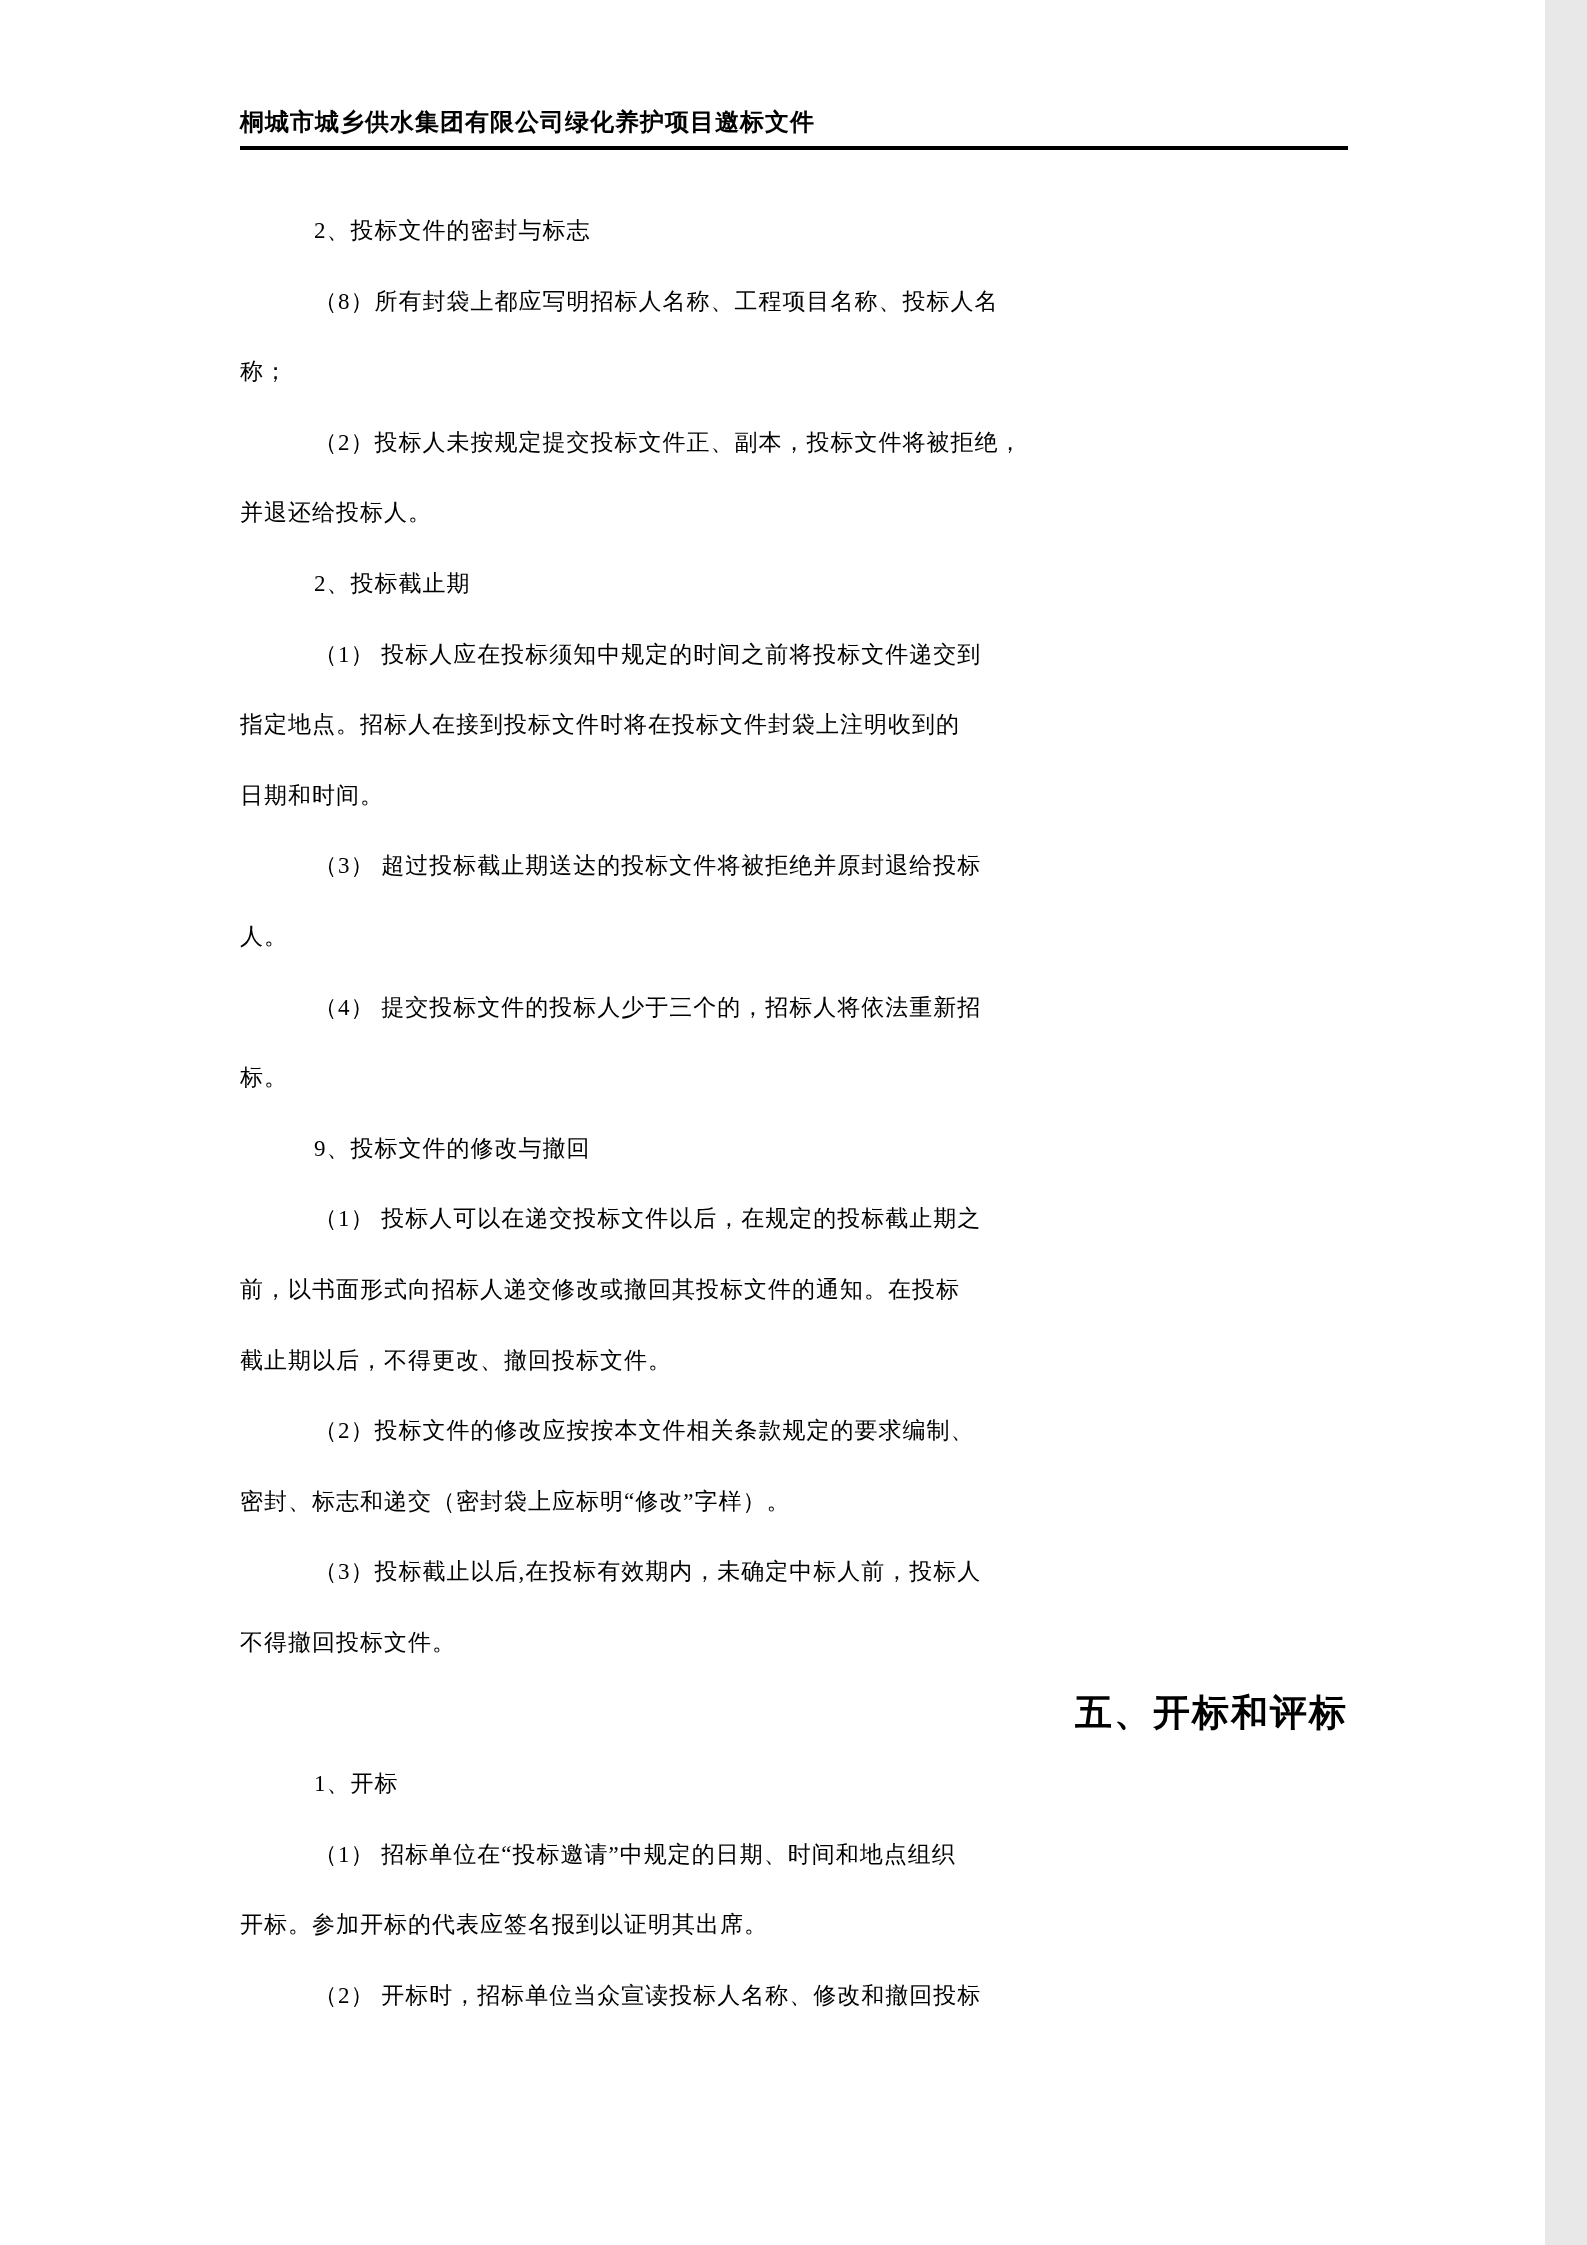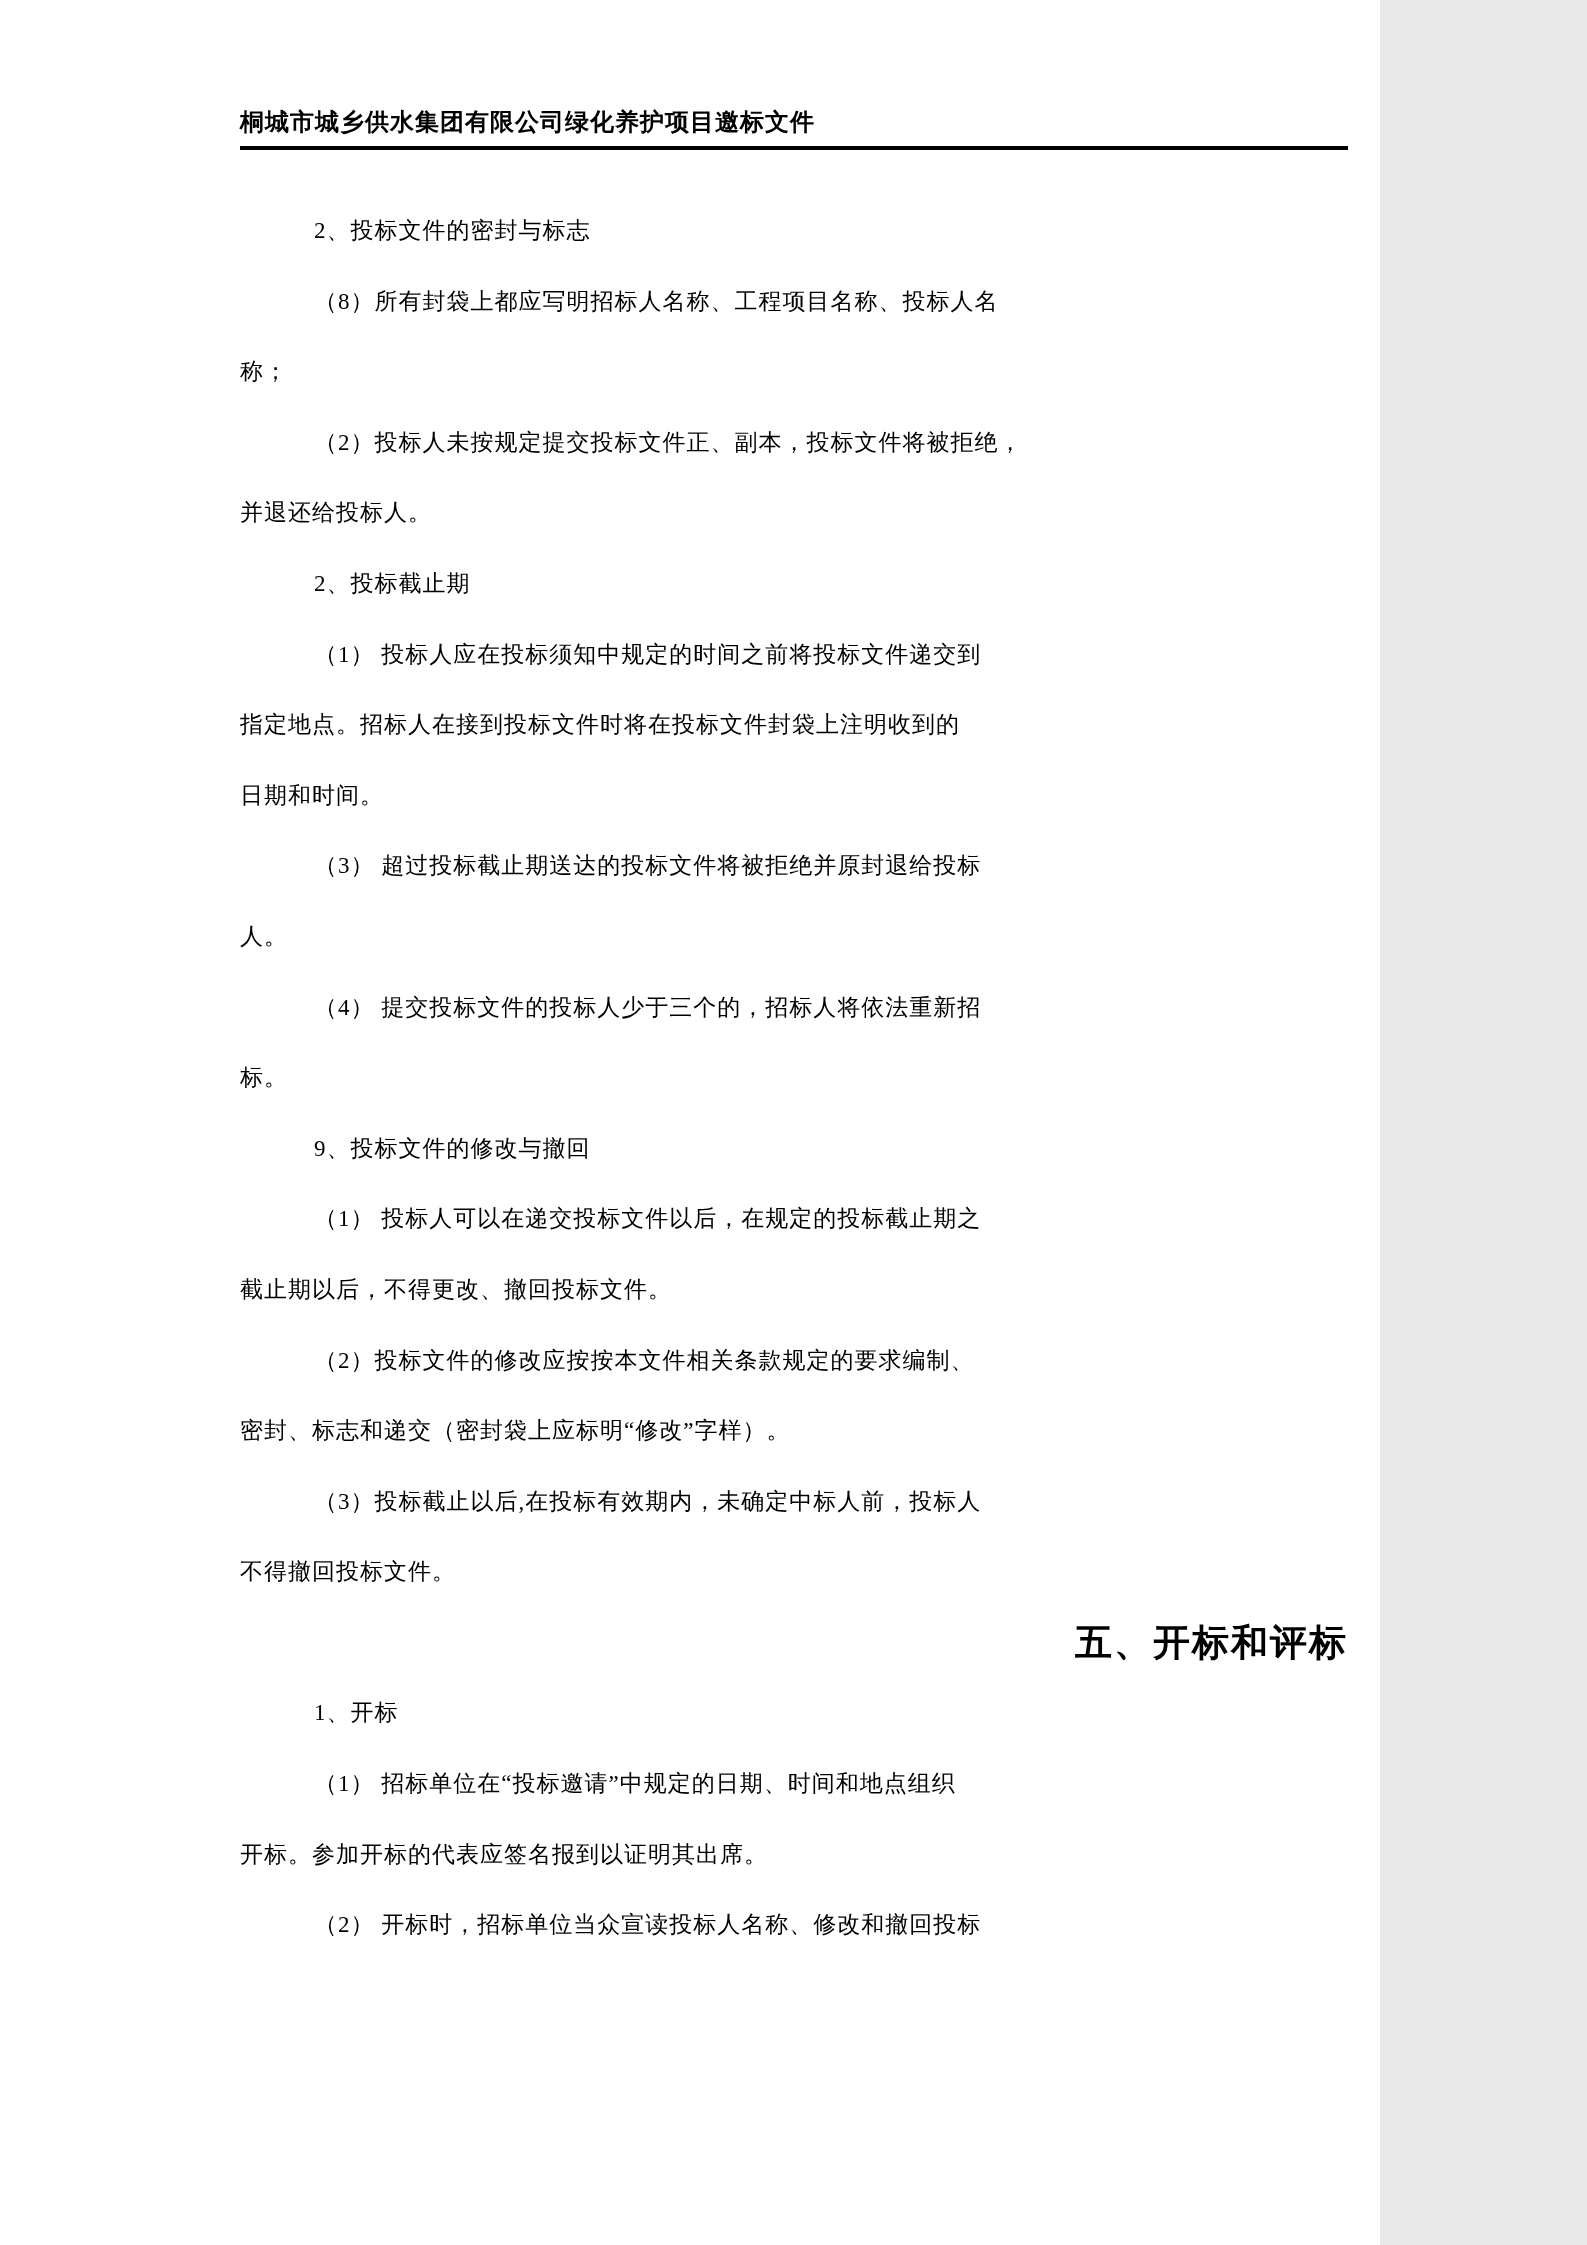--- a/index.html
+++ b/index.html
@@ -1,18 +1,18 @@
 <!DOCTYPE html>
 <html><head>
 <meta charset="utf-8">
 <style>
   html,body{margin:0;padding:0;background:#e8e8e8;}
   .page{
     position:relative;
-    width:1380px;height:2245px;
+    width:1545px;height:2245px;
     background:#ffffff;
     overflow:hidden;
     font-family:"Liberation Serif","DejaVu Serif",serif;
     color:#000000;
   }
   .content{
     position:absolute;
     left:240px;top:0;
     width:1108px;
   }
@@ -69,20 +69,21 @@
       <div class="line indent">2、投标截止期</div>
       <div class="line indent">（1） 投标人应在投标须知中规定的时间之前将投标文件递交到</div>
       <div class="line">指定地点。招标人在接到投标文件时将在投标文件封袋上注明收到的</div>
       <div class="line">日期和时间。</div>
       <div class="line indent">（3） 超过投标截止期送达的投标文件将被拒绝并原封退给投标</div>
       <div class="line">人。</div>
       <div class="line indent">（4） 提交投标文件的投标人少于三个的，招标人将依法重新招</div>
       <div class="line">标。</div>
       <div class="line indent">9、投标文件的修改与撤回</div>
       <div class="line indent">（1） 投标人可以在递交投标文件以后，在规定的投标截止期之</div>
+      <div class="line">前，以书面形式向招标人递交修改或撤回其投标文件的通知。在投标</div>
       <div class="line">截止期以后，不得更改、撤回投标文件。</div>
       <div class="line indent">（2）投标文件的修改应按按本文件相关条款规定的要求编制、</div>
       <div class="line">密封、标志和递交（密封袋上应标明“修改”字样）。</div>
       <div class="line indent">（3）投标截止以后,在投标有效期内，未确定中标人前，投标人</div>
       <div class="line">不得撤回投标文件。</div>
       <div class="line heading">五、开标和评标</div>
       <div class="line indent">1、开标</div>
       <div class="line indent">（1） 招标单位在“投标邀请”中规定的日期、时间和地点组织</div>
       <div class="line">开标。参加开标的代表应签名报到以证明其出席。</div>
       <div class="line indent">（2） 开标时，招标单位当众宣读投标人名称、修改和撤回投标</div>

